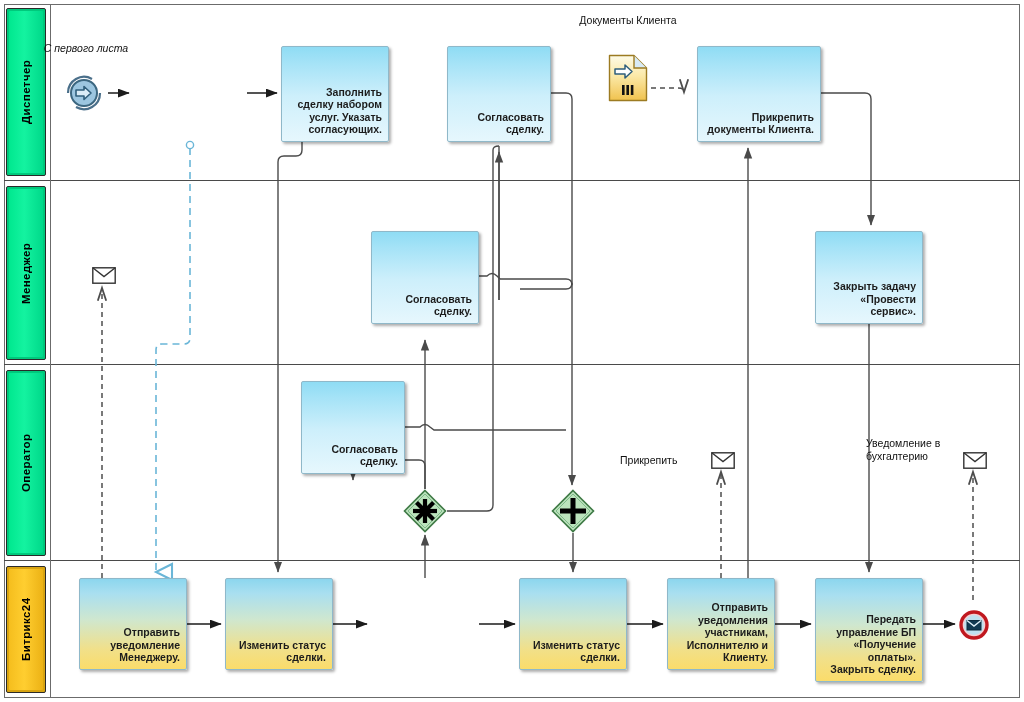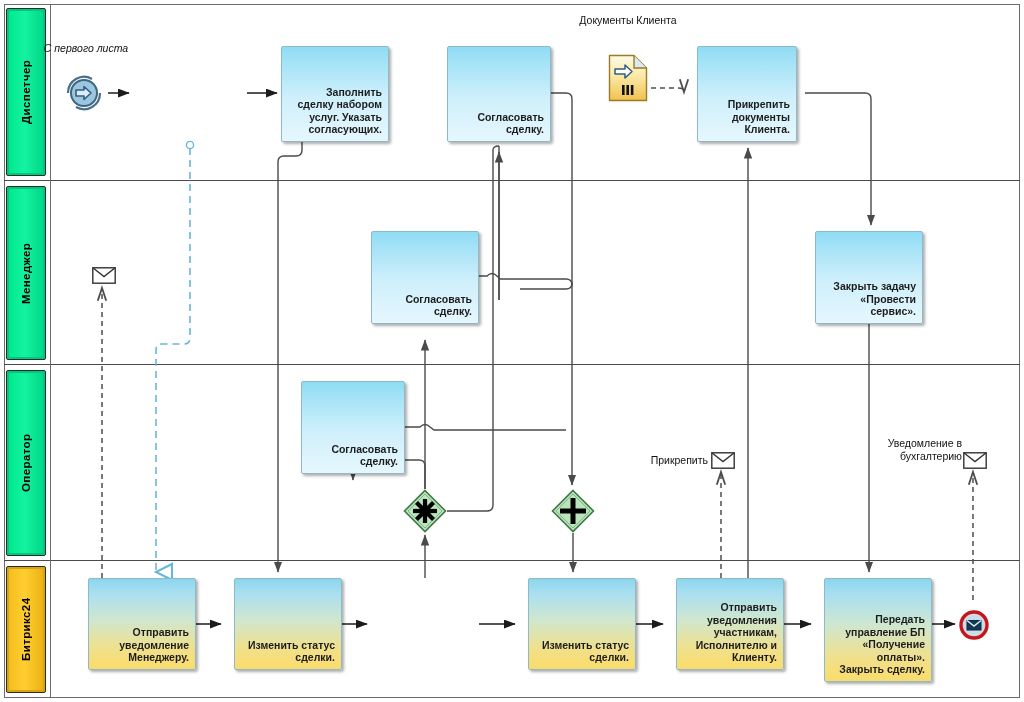--- a/index.html
+++ b/index.html
@@ -17,38 +17,38 @@
     font-size:11.5px;font-weight:bold;color:#000;letter-spacing:.4px;
     writing-mode:vertical-rl;transform:rotate(180deg);white-space:nowrap;}
   .lane-divider-v{position:absolute;left:50px;top:4px;width:0;height:694px;border-left:1px solid #6b6b6b;}
 
   
   .task{position:absolute;box-sizing:border-box;border:1px solid #8fb8c9;border-radius:2px;
     box-shadow:2px 2px 3px rgba(0,0,0,.32);}
   .task .tx{position:absolute;right:6px;bottom:5px;left:6px;
     text-align:right;font-size:10.5px;line-height:12.6px;color:#1c1c1c;font-weight:bold;}
   .task.blue{background:linear-gradient(180deg,#8fdcf4 0%,#a6e3f7 18%,#cdeffb 52%,#e6f7fd 100%);}
-  .task.byellow{background:linear-gradient(180deg,#8cd6ee 0%,#a9dff0 16%,#cfe7cf 45%,#f1e08a 78%,#fbdc6a 100%);margin-left:9px;}
+  .task.byellow{background:linear-gradient(180deg,#8cd6ee 0%,#a9dff0 16%,#cfe7cf 45%,#f1e08a 78%,#fbdc6a 100%);}
 
   
   .ev{position:absolute;}
   .start-link{width:44px;height:44px;}
   .end-msg{width:30px;height:30px;}
 
   
   .gw{position:absolute;width:44px;height:44px;}
 
   
   .dataobj{position:absolute;width:40px;height:48px;}
 
   
   .lbl{position:absolute;font-size:10.5px;line-height:13px;color:#111;}
   .lbl.ital{font-style:italic;}
   .lbl.c{text-align:center;}
-  .lbl.r{text-align:right;}
+  .lbl.r{}
 
   
   .envelope{position:absolute;width:24px;height:17px;}
 
   
   svg.wire{position:absolute;left:0;top:0;width:1024px;height:702px;pointer-events:none;}
 </style>
 </head>
 <body>
 
@@ -165,21 +165,21 @@
 
 
   <div class="task blue" style="left:281px;top:46px;width:108px;height:96px;">
     <div class="tx">Заполнить сделку набором услуг. Указать согласующих.</div>
   </div>
 
   <div class="task blue" style="left:447px;top:46px;width:104px;height:96px;">
     <div class="tx">Согласовать сделку.</div>
   </div>
 
-  <div class="task blue" style="left:697px;top:46px;width:100px;height:96px;padding-left:20px;">
+  <div class="task blue" style="left:697px;top:46px;width:124px;height:96px;padding-left:20px;">
     <div class="tx">Прикрепить документы Клиента.</div>
   </div>
 
   <div class="task blue" style="left:371px;top:231px;width:108px;height:93px;">
     <div class="tx">Согласовать сделку.</div>
   </div>
 
   <div class="task blue" style="left:815px;top:231px;width:108px;height:93px;">
     <div class="tx">Закрыть задачу «Провести сервис».</div>
   </div>

